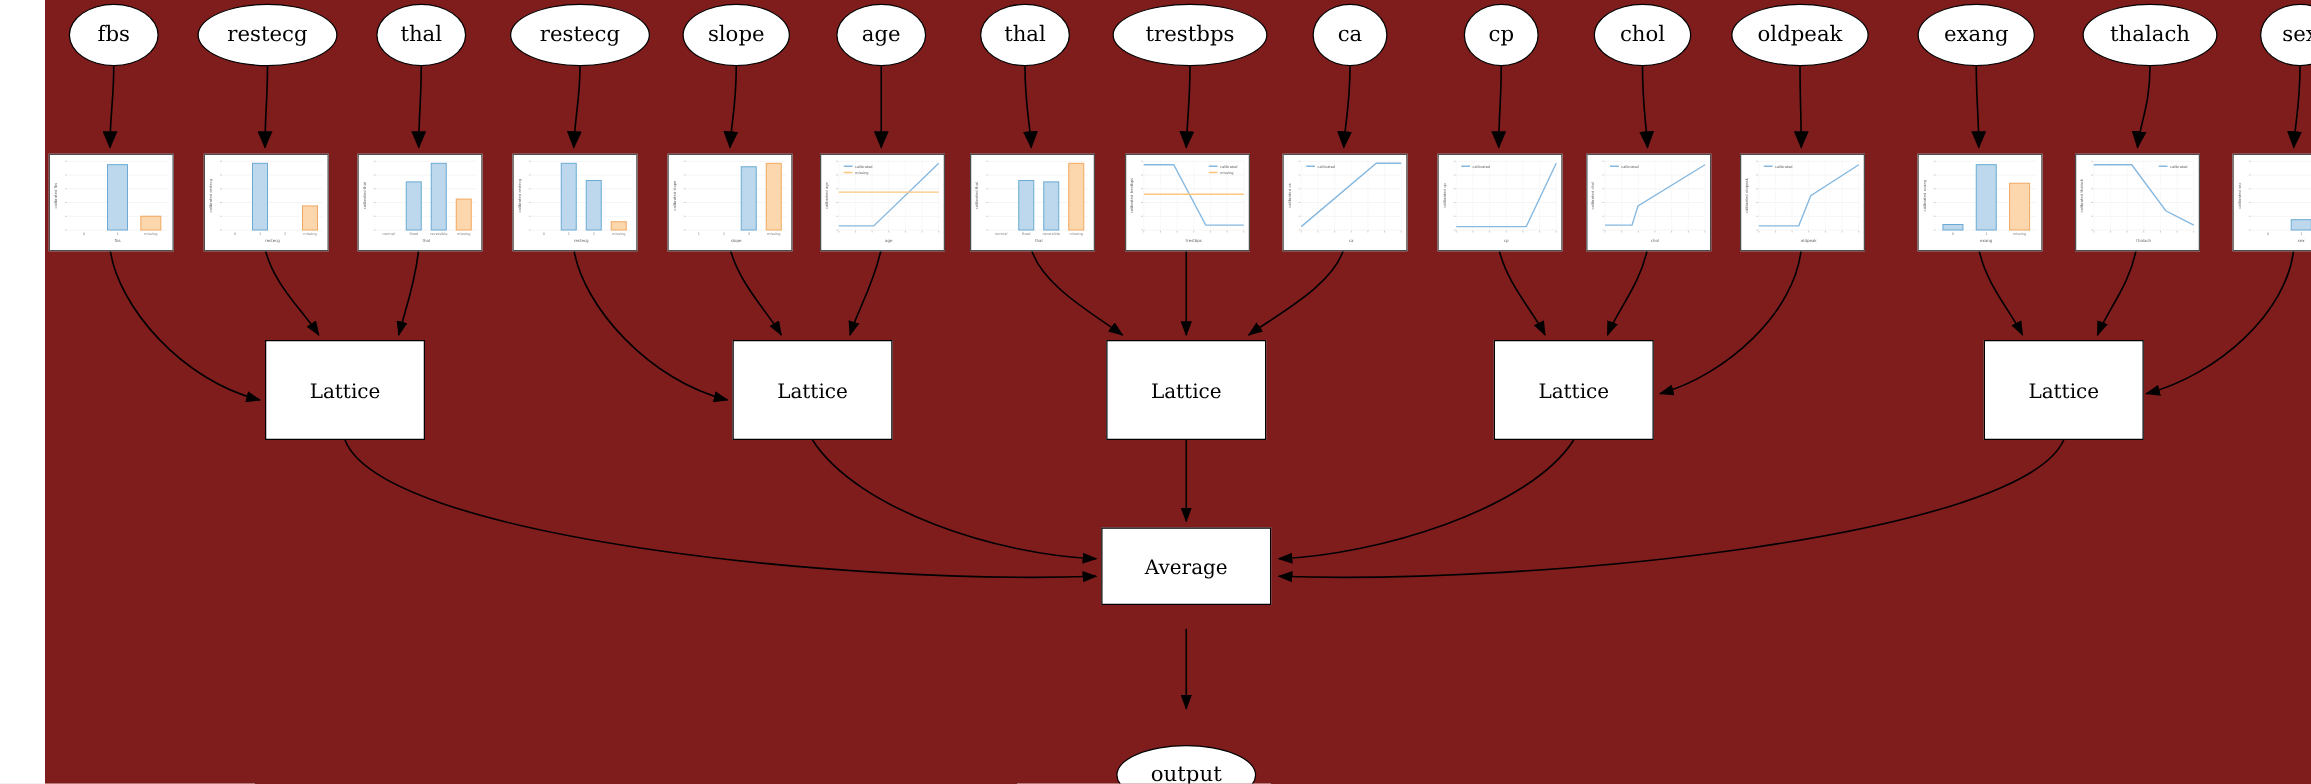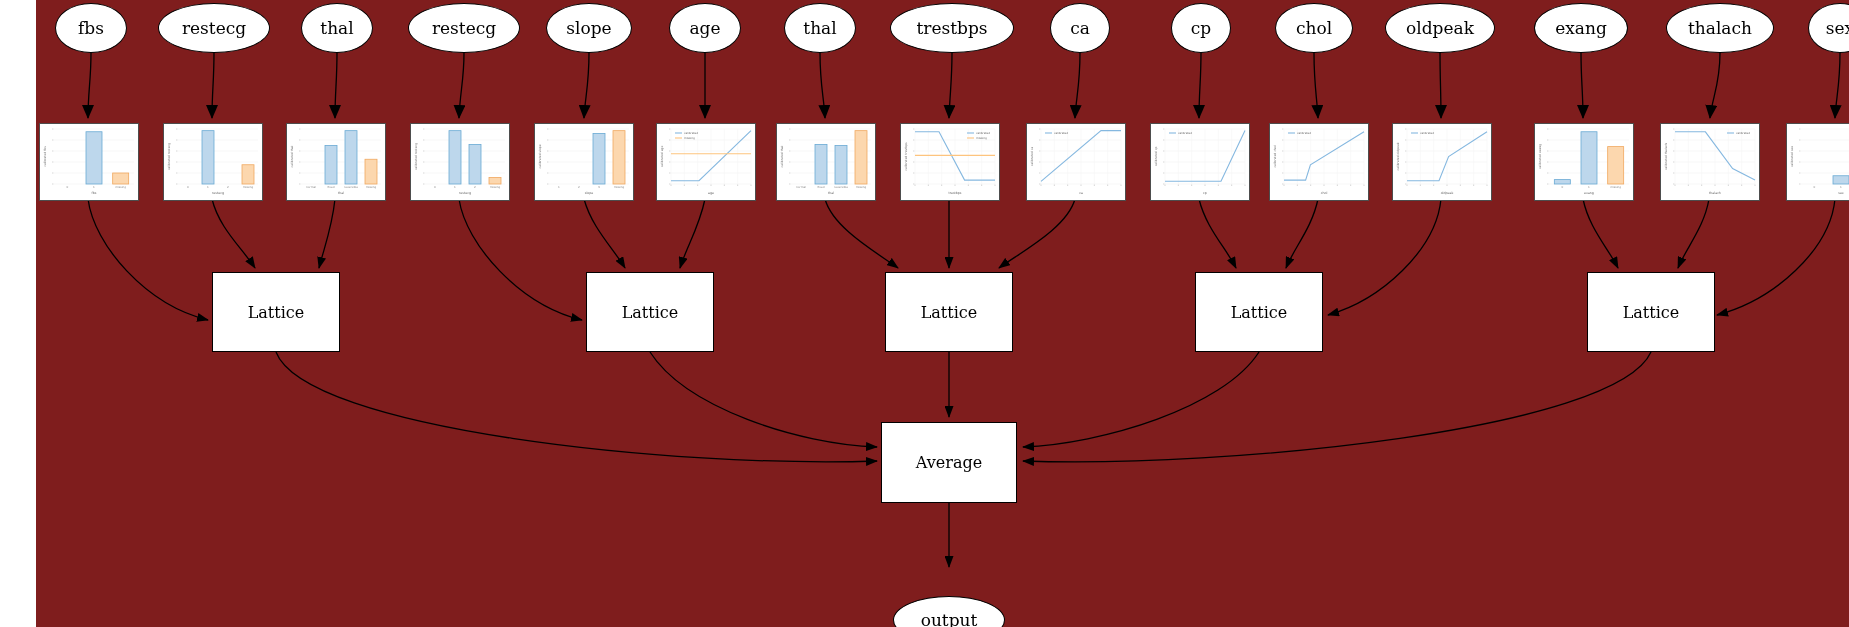--- a/index.html
+++ b/index.html
@@ -573,20 +573,20 @@
   <div class="box" style="left:849px;top:272px;width:128px;height:80px">
       <span>Lattice</span>
     </div>
   <div class="box" style="left:1159px;top:272px;width:128px;height:80px">
       <span>Lattice</span>
     </div>
   <div class="box" style="left:1551px;top:272px;width:128px;height:80px">
       <span>Lattice</span>
     </div>
 
-  <div class="box" style="left:845px;top:422px;width:136px;height:81px">
+  <div class="box" style="left:845px;top:422px;width:136px;height:62px">
       <span>Average</span>
     </div>
   <div class="ellipse" style="left:857px;top:596px;width:112px;height:48px">
       <span>output</span>
     </div>
 
 </div>
 
 </body></html>

